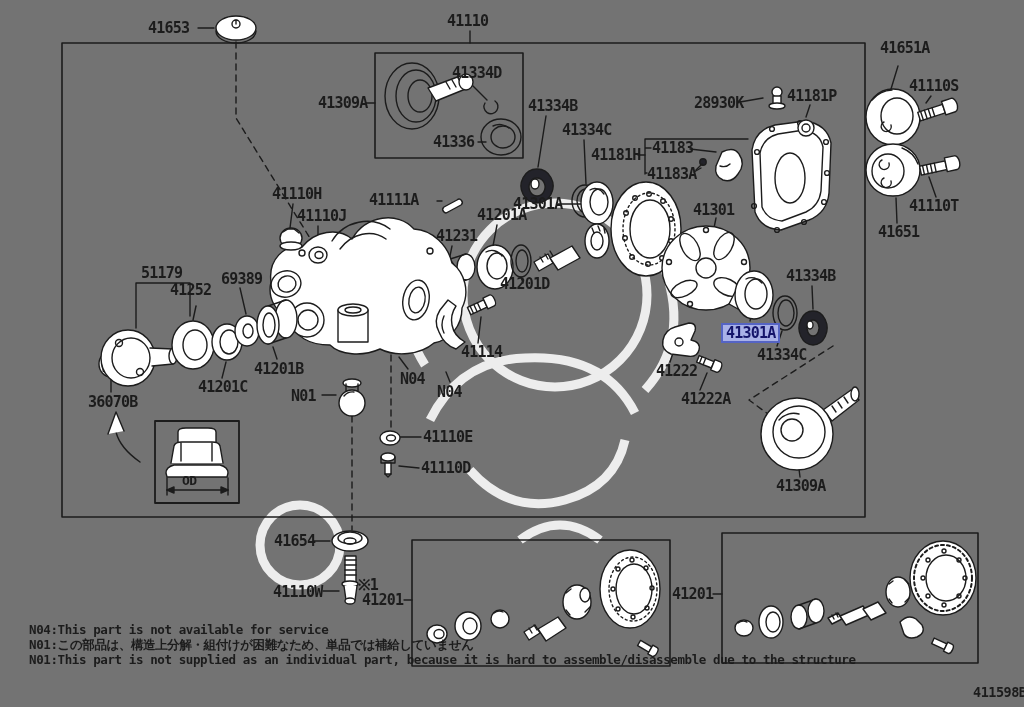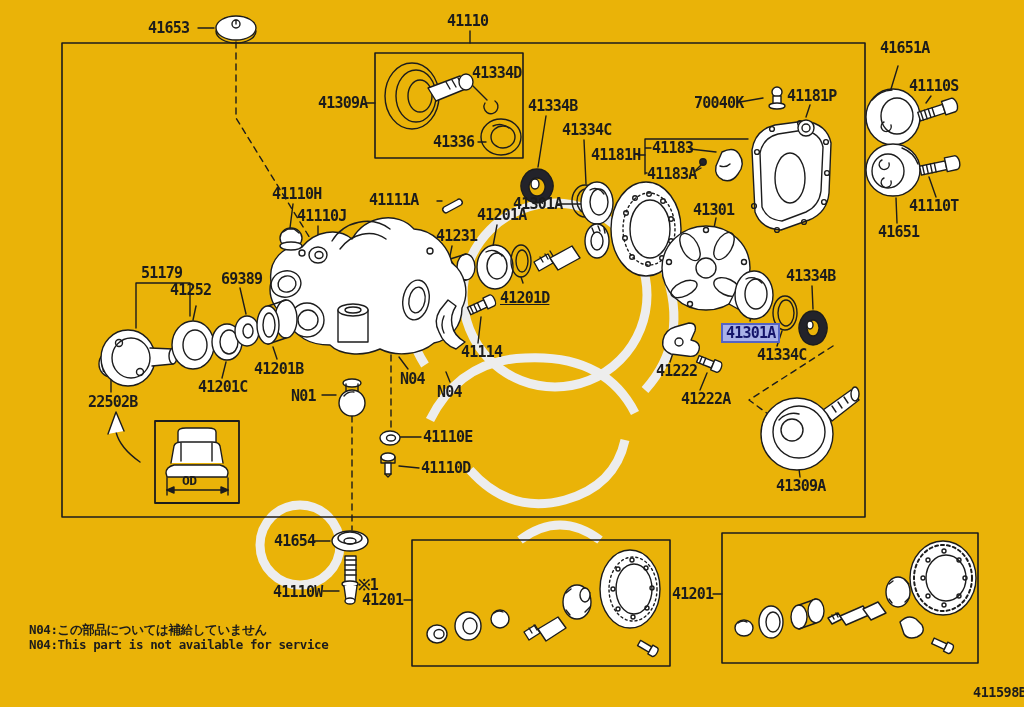--- a/index.html
+++ b/index.html
@@ -1,16 +1,16 @@
 <!DOCTYPE html>
 <html><head>
 <meta charset="utf-8">
 <style>
   html,body{margin:0;padding:0;background:#fff;}
-  .page{position:relative;width:1024px;height:707px;background:#eab308;overflow:hidden;
+  .page{position:relative;width:1024px;height:707px;background:#737373;overflow:hidden;
         font-family:"DejaVu Sans Mono",monospace;}
   .page svg.art{position:absolute;left:0;top:0;}
   .part-label{position:absolute;font-family:"DejaVu Sans Mono",monospace;font-weight:bold;
         font-size:15px;line-height:16px;letter-spacing:-0.8px;color:#1c1c1c;white-space:nowrap;z-index:4;}
   .part-label.highlighted{background:#a9b1e8;border:2px solid #5564c4;color:#14146a;
         padding:0 3px;line-height:16px;z-index:6;}
   .od-label{position:absolute;left:182px;top:473px;font:bold 13px "DejaVu Sans Mono",monospace;
         letter-spacing:-0.5px;color:#1c1c1c;z-index:4;text-align:right;}
   .footnotes{position:absolute;left:29px;top:623px;z-index:4;}
   .footnotes div{font:bold 12.5px "DejaVu Sans Mono",monospace;letter-spacing:-0.4px;
@@ -463,48 +463,48 @@
         <path d="M946,640 h5 a2.5,5 0 0 1 0,10 h-5 Z" fill="#fff"></path>
       </g>
     </g>
   </g>
 </svg>
 
 <div>
       <div class="part-label" style="left: 148px; top: 20px;">41653</div>
       <div class="part-label" style="left: 447px; top: 13px;">41110</div>
       <div class="part-label" style="left: 318px; top: 95px;">41309A</div>
-      <div class="part-label" style="left: 452px; top: 65px; margin-left: 20px;">41334D</div>
+      <div class="part-label" style="left: 452px; top: 65px;">41334D</div>
       <div class="part-label" style="left: 433px; top: 134px;">41336</div>
       <div class="part-label" style="left: 528px; top: 98px;">41334B</div>
       <div class="part-label" style="left: 562px; top: 122px;">41334C</div>
       <div class="part-label" style="left: 591px; top: 147px;">41181H</div>
       <div class="part-label" style="left: 652px; top: 140px;">41183</div>
       <div class="part-label" style="left: 647px; top: 166px;">41183A</div>
-      <div class="part-label" style="left: 694px; top: 95px;">70040K</div>
+      <div class="part-label" style="left: 694px; top: 95px;">28930K</div>
       <div class="part-label" style="left: 787px; top: 88px;">41181P</div>
       <div class="part-label" style="left: 880px; top: 40px;">41651A</div>
       <div class="part-label" style="left: 909px; top: 78px;">41110S</div>
       <div class="part-label" style="left: 909px; top: 198px;">41110T</div>
       <div class="part-label" style="left: 878px; top: 224px;">41651</div>
       <div class="part-label" style="left: 272px; top: 186px;">41110H</div>
       <div class="part-label" style="left: 297px; top: 208px;">41110J</div>
       <div class="part-label" style="left: 369px; top: 192px;">41111A</div>
       <div class="part-label" style="left: 513px; top: 196px;">41301A</div>
       <div class="part-label" style="left: 477px; top: 207px;">41201A</div>
       <div class="part-label" style="left: 693px; top: 202px;">41301</div>
       <div class="part-label" style="left: 436px; top: 228px;">41231</div>
       <div class="part-label" style="left: 141px; top: 265px;">51179</div>
       <div class="part-label" style="left: 170px; top: 282px;">41252</div>
       <div class="part-label" style="left: 221px; top: 271px;">69389</div>
-      <div class="part-label" style="left: 500px; top: 290px; text-decoration: underline;">41201D</div>
+      <div class="part-label" style="left: 500px; top: 276px;">41201D</div>
       <div class="part-label" style="left: 786px; top: 268px;">41334B</div>
       <div class="part-label highlighted" style="left: 721px; top: 323px;">41301A</div>
       <div class="part-label" style="left: 757px; top: 347px;">41334C</div>
-      <div class="part-label" style="left: 88px; top: 394px;">22502B</div>
+      <div class="part-label" style="left: 88px; top: 394px;">36070B</div>
       <div class="part-label" style="left: 198px; top: 379px;">41201C</div>
       <div class="part-label" style="left: 254px; top: 361px;">41201B</div>
       <div class="part-label" style="left: 291px; top: 388px;">N01</div>
       <div class="part-label" style="left: 400px; top: 371px;">N04</div>
       <div class="part-label" style="left: 437px; top: 384px;">N04</div>
       <div class="part-label" style="left: 461px; top: 344px;">41114</div>
       <div class="part-label" style="left: 423px; top: 429px;">41110E</div>
       <div class="part-label" style="left: 421px; top: 460px;">41110D</div>
       <div class="part-label" style="left: 656px; top: 363px;">41222</div>
       <div class="part-label" style="left: 681px; top: 391px;">41222A</div>
@@ -512,19 +512,20 @@
       <div class="part-label" style="left: 274px; top: 533px;">41654</div>
       <div class="part-label" style="left: 273px; top: 584px; text-align: center;">41110W</div>
       <div class="part-label" style="left: 358px; top: 577px;">※1</div>
       <div class="part-label" style="left: 362px; top: 592px;">41201</div>
       <div class="part-label" style="left: 672px; top: 586px;">41201</div>
     </div>
 
 <div class="od-label">OD</div>
 
 <div class="footnotes">
-      <div>N04:この部品については補給していません</div>
       <div>N04:This part is not available for service</div>
+      <div>N01:この部品は、構造上分解・組付けが困難なため、単品では補給していません</div>
+      <div>N01:This part is not supplied as an individual part, because it is hard to assemble/disassemble due to the structure</div>
     </div>
 
 <div class="docnum">411598B</div>
 
 </div>
 
 </body></html>

